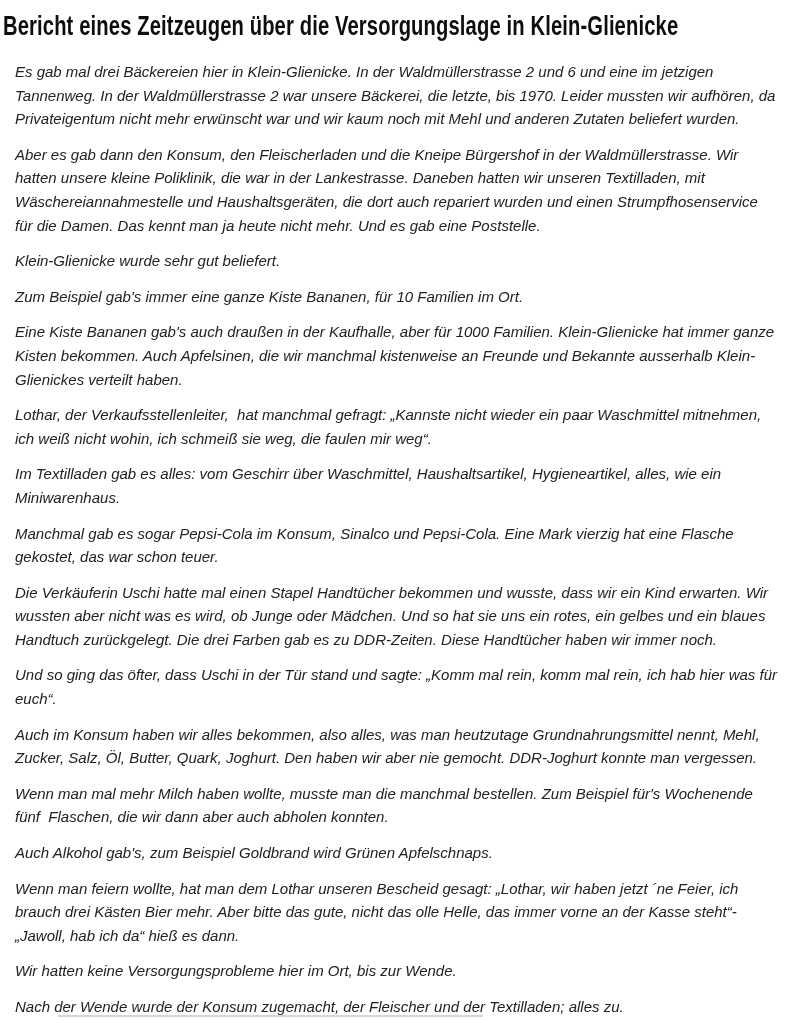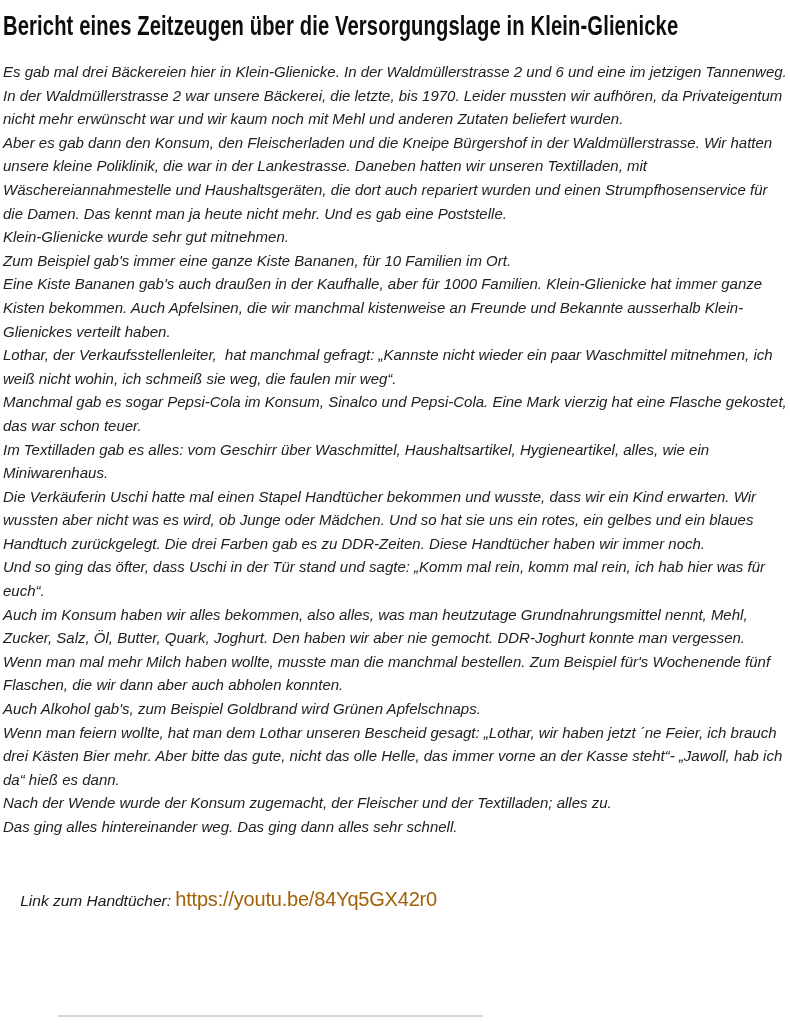--- a/index.html
+++ b/index.html
@@ -31,21 +31,21 @@
     letter-spacing: 0.2px;
   }
   .doc-body {
     font-style: italic;
     font-size: 15px;
     line-height: 23.6px;
     width: 786px;
     color: #212121;
   }
   .para {
-    margin: 0;
+    margin: 12px;
     white-space: pre-wrap;
     font-style: italic;
   }
   .footer-line {
     margin: 24px 0 0 0;
     font-style: italic;
     font-size: 15.5px;
     line-height: 24px;
     white-space: pre-wrap;
     color: #1a1a1a;
@@ -70,32 +70,33 @@
 </head>
 <body>
 
 <div class="page">
 
   <h1 class="doc-title">Bericht eines Zeitzeugen über die Versorgungslage in Klein-Glienicke</h1>
 
   <div class="doc-body">
       <p class="para">Es gab mal drei Bäckereien hier in Klein-Glienicke. In der Waldmüllerstrasse 2 und 6 und eine im jetzigen Tannenweg. In der Waldmüllerstrasse 2 war unsere Bäckerei, die letzte, bis 1970. Leider mussten wir aufhören, da Privateigentum nicht mehr erwünscht war und wir kaum noch mit Mehl und anderen Zutaten beliefert wurden.</p>
       <p class="para">Aber es gab dann den Konsum, den Fleischerladen und die Kneipe Bürgershof in der Waldmüllerstrasse. Wir hatten unsere kleine Poliklinik, die war in der Lankestrasse. Daneben hatten wir unseren Textilladen, mit Wäschereiannahmestelle und Haushaltsgeräten, die dort auch repariert wurden und einen Strumpfhosenservice für die Damen. Das kennt man ja heute nicht mehr. Und es gab eine Poststelle.</p>
-      <p class="para">Klein-Glienicke wurde sehr gut mitnehmen.</p>
+      <p class="para">Klein-Glienicke wurde sehr gut beliefert.</p>
       <p class="para">Zum Beispiel gab's immer eine ganze Kiste Bananen, für 10 Familien im Ort.</p>
       <p class="para">Eine Kiste Bananen gab's auch draußen in der Kaufhalle, aber für 1000 Familien. Klein-Glienicke hat immer ganze Kisten bekommen. Auch Apfelsinen, die wir manchmal kistenweise an Freunde und Bekannte ausserhalb Klein-Glienickes verteilt haben.</p>
       <p class="para">Lothar, der Verkaufsstellenleiter,  hat manchmal gefragt: „Kannste nicht wieder ein paar Waschmittel mitnehmen, ich weiß nicht wohin, ich schmeiß sie weg, die faulen mir weg“.</p>
+      <p class="para">Im Textilladen gab es alles: vom Geschirr über Waschmittel, Haushaltsartikel, Hygieneartikel, alles, wie ein Miniwarenhaus.</p>
       <p class="para">Manchmal gab es sogar Pepsi-Cola im Konsum, Sinalco und Pepsi-Cola. Eine Mark vierzig hat eine Flasche gekostet, das war schon teuer.</p>
-      <p class="para">Im Textilladen gab es alles: vom Geschirr über Waschmittel, Haushaltsartikel, Hygieneartikel, alles, wie ein Miniwarenhaus.</p>
       <p class="para">Die Verkäuferin Uschi hatte mal einen Stapel Handtücher bekommen und wusste, dass wir ein Kind erwarten. Wir wussten aber nicht was es wird, ob Junge oder Mädchen. Und so hat sie uns ein rotes, ein gelbes und ein blaues Handtuch zurückgelegt. Die drei Farben gab es zu DDR-Zeiten. Diese Handtücher haben wir immer noch.</p>
       <p class="para">Und so ging das öfter, dass Uschi in der Tür stand und sagte: „Komm mal rein, komm mal rein, ich hab hier was für euch“.</p>
       <p class="para">Auch im Konsum haben wir alles bekommen, also alles, was man heutzutage Grundnahrungsmittel nennt, Mehl, Zucker, Salz, Öl, Butter, Quark, Joghurt. Den haben wir aber nie gemocht. DDR-Joghurt konnte man vergessen.</p>
       <p class="para">Wenn man mal mehr Milch haben wollte, musste man die manchmal bestellen. Zum Beispiel für's Wochenende fünf  Flaschen, die wir dann aber auch abholen konnten.</p>
       <p class="para">Auch Alkohol gab's, zum Beispiel Goldbrand wird Grünen Apfelschnaps.</p>
       <p class="para">Wenn man feiern wollte, hat man dem Lothar unseren Bescheid gesagt: „Lothar, wir haben jetzt ´ne Feier, ich brauch drei Kästen Bier mehr. Aber bitte das gute, nicht das olle Helle, das immer vorne an der Kasse steht“- „Jawoll, hab ich da“ hieß es dann.</p>
+      <p class="para">Wir hatten keine Versorgungsprobleme hier im Ort, bis zur Wende.</p>
       <p class="para">Nach der Wende wurde der Konsum zugemacht, der Fleischer und der Textilladen; alles zu.</p>
       <p class="para">Das ging alles hintereinander weg. Das ging dann alles sehr schnell.</p>
     </div>
 
   <p class="footer-line">
     <span>Link zum Handtücher: </span><span class="url">https://youtu.be/84Yq5GX42r0</span>
   </p>
 
   <div class="cutoff-artifact"></div>
 

